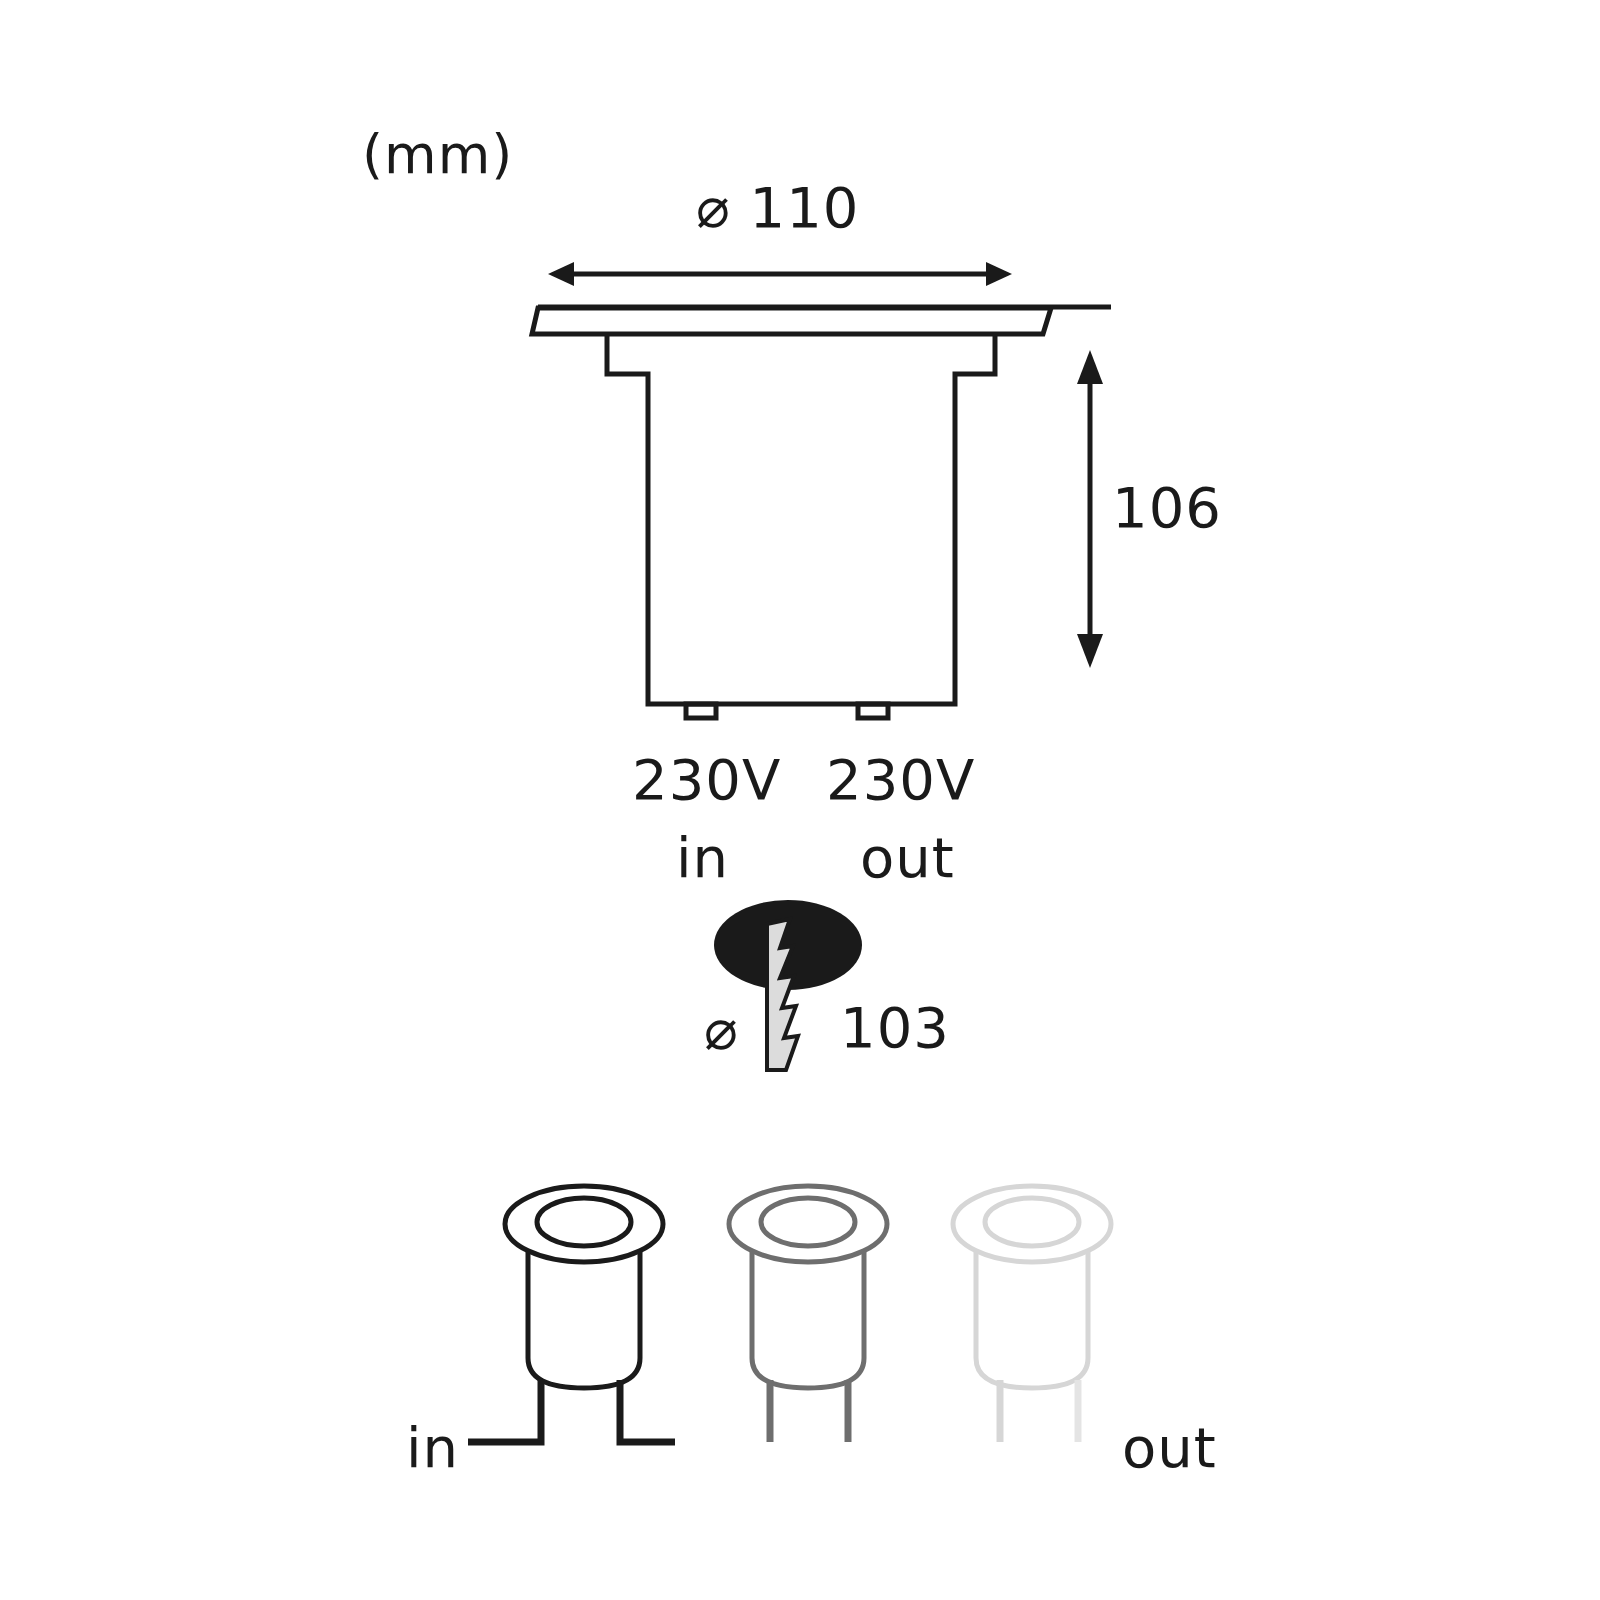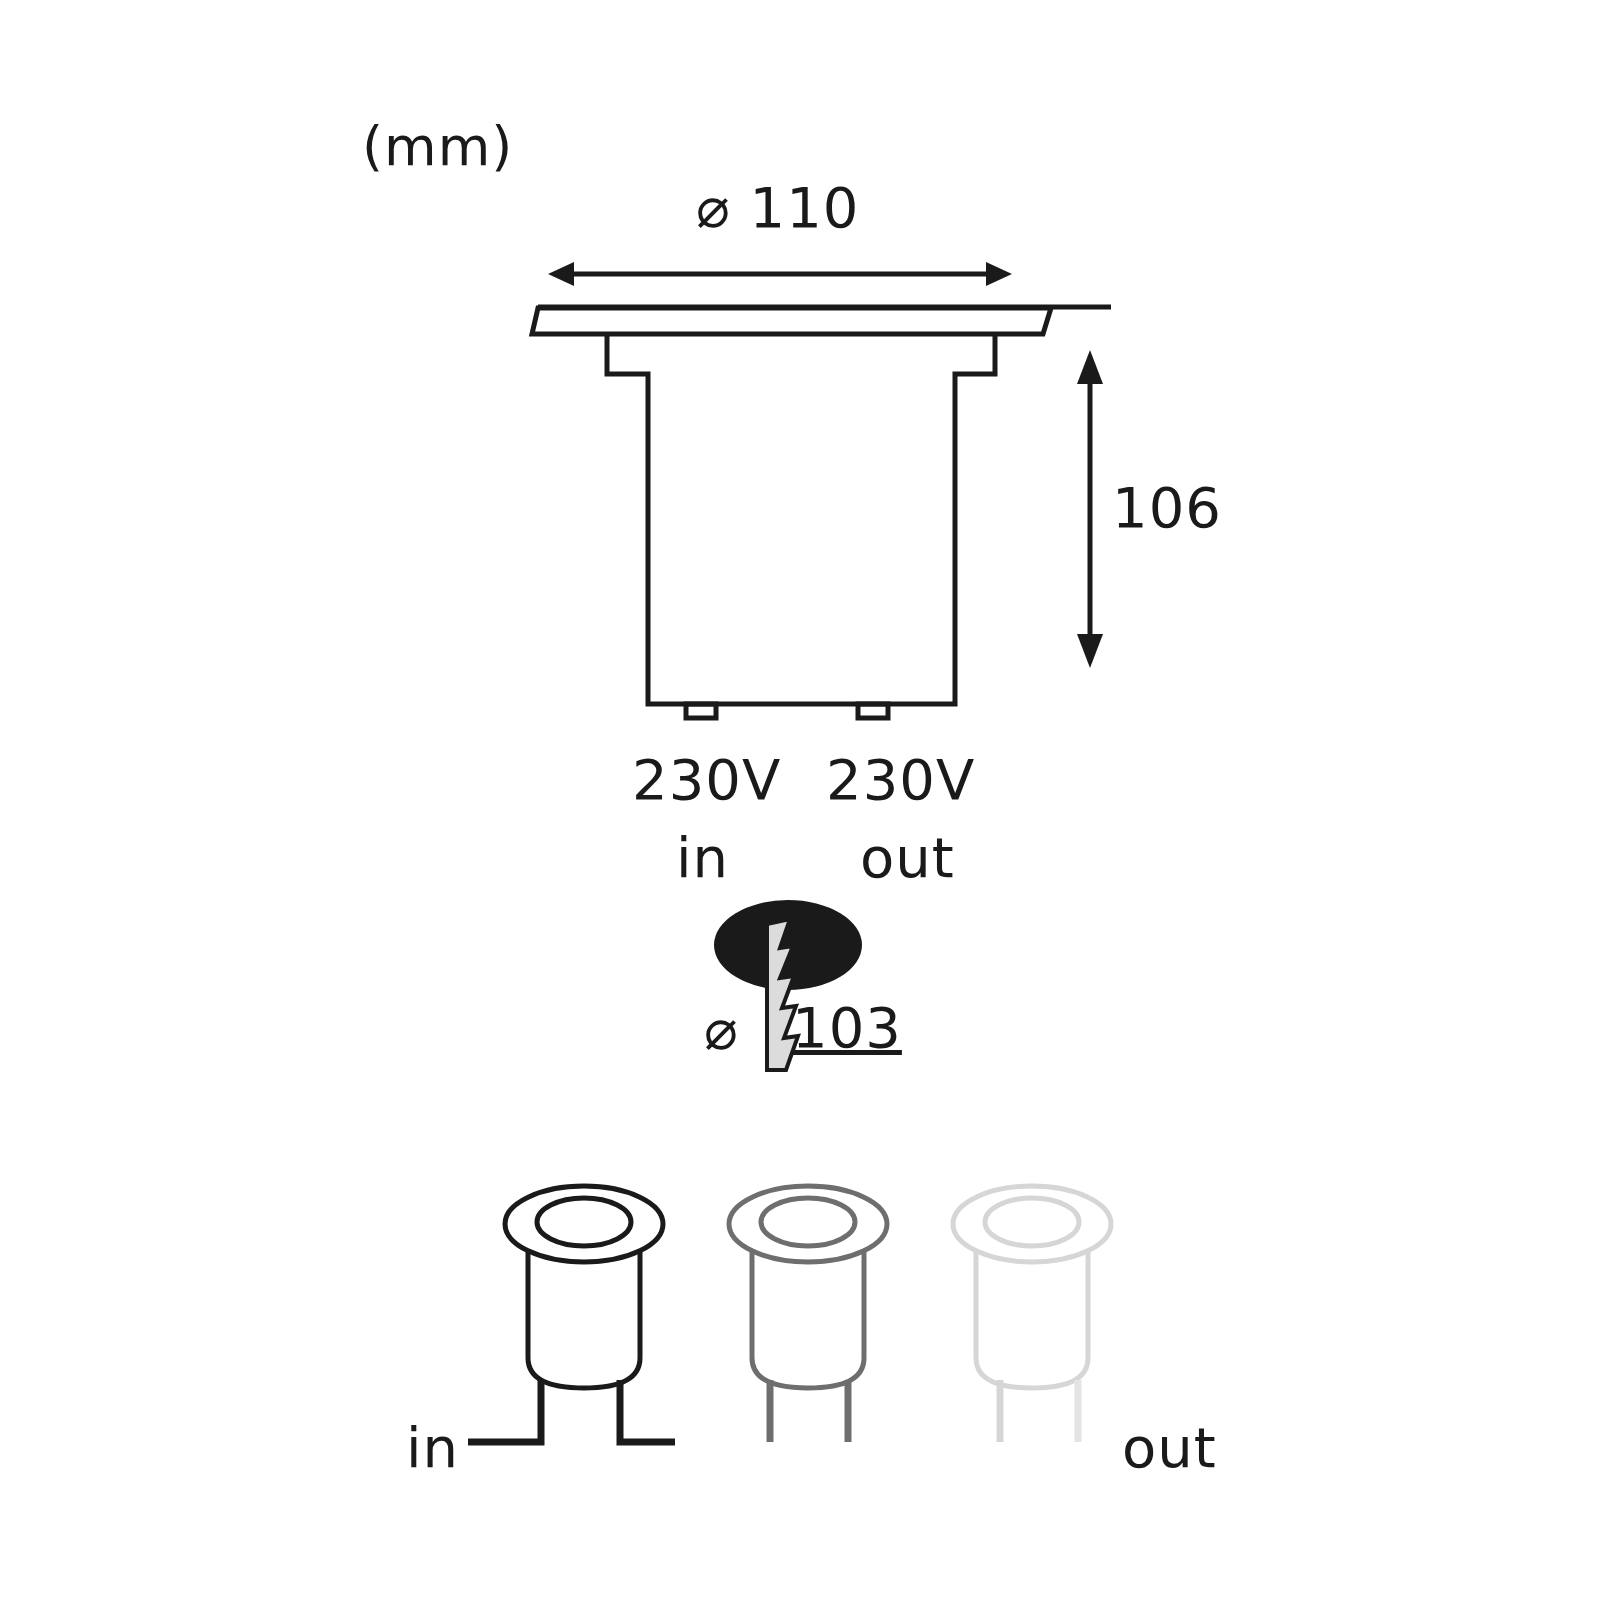--- a/index.html
+++ b/index.html
@@ -2,21 +2,21 @@
 <html><head>
   <meta charset="utf-8">
   <style>
     html, body { margin: 0; padding: 0; background: #ffffff; }
     body { width: 1600px; height: 1600px; position: relative; overflow: hidden;
            font-family: "DejaVu Sans", sans-serif; color: #1a1a1a; }
     #canvas { position: absolute; left: 0; top: 0; width: 1600px; height: 1600px; }
     .lbl { position: absolute; font-family: "DejaVu Sans", sans-serif; color: #1a1a1a;
            white-space: nowrap; line-height: 1; letter-spacing: 1px; }
     .big { font-size: 56px; }
-    .unit { font-size: 54px; }
+    .unit { font-size: 54px; margin-top: 8px; }
   </style>
 </head>
 <body>
 
 <svg id="canvas" viewBox="0 0 1600 1600" xmlns="http://www.w3.org/2000/svg">
   <defs>
     <linearGradient id="wire1" x1="0" y1="0" x2="1" y2="0">
       <stop offset="0" stop-color="#1a1a1a"></stop>
       <stop offset="1" stop-color="#6e6e6e"></stop>
     </linearGradient>
@@ -100,16 +100,16 @@
 <div class="lbl big" style="left:696px; top:180px;">⌀ 110</div>
 
 <div class="lbl big" style="left:1112px; top:480px;">106</div>
 
 <div class="lbl big" style="left:632px; top:752px;">230V</div>
 <div class="lbl big" style="left:826px; top:752px;">230V</div>
 <div class="lbl big" style="left:676px; top:830px;">in</div>
 <div class="lbl big" style="left:860px; top:830px;">out</div>
 
 <div class="lbl big" style="left:704px; top:1002px;">⌀</div>
-<div class="lbl big" style="left:792px; top:1000px;text-decoration:underline;">103</div>
+<div class="lbl big" style="left:840px; top:1000px;">103</div>
 
 <div class="lbl big" style="left:406px; top:1420px;">in</div>
 <div class="lbl big" style="left:1122px; top:1420px;">out</div>
 
 </body></html>

